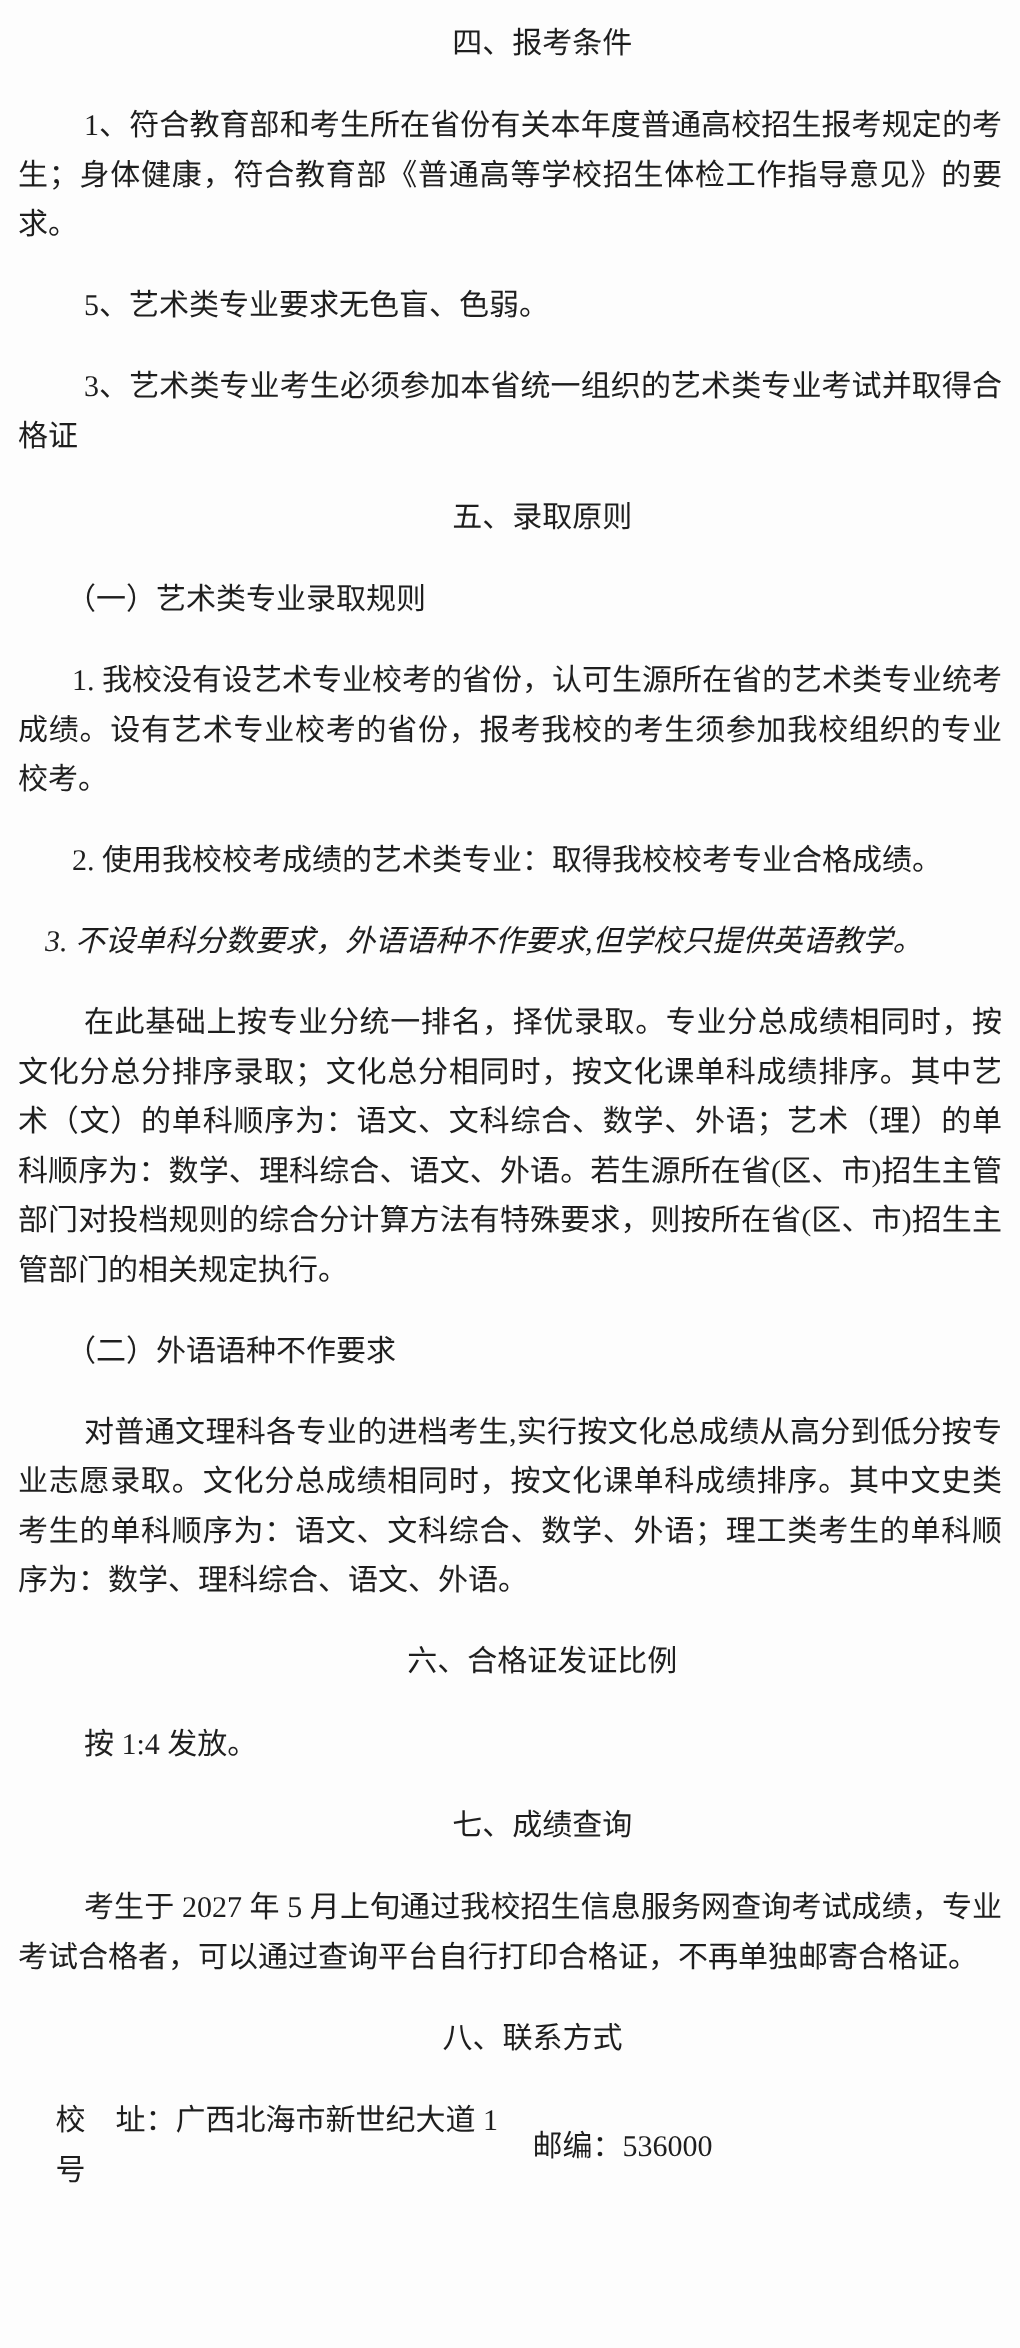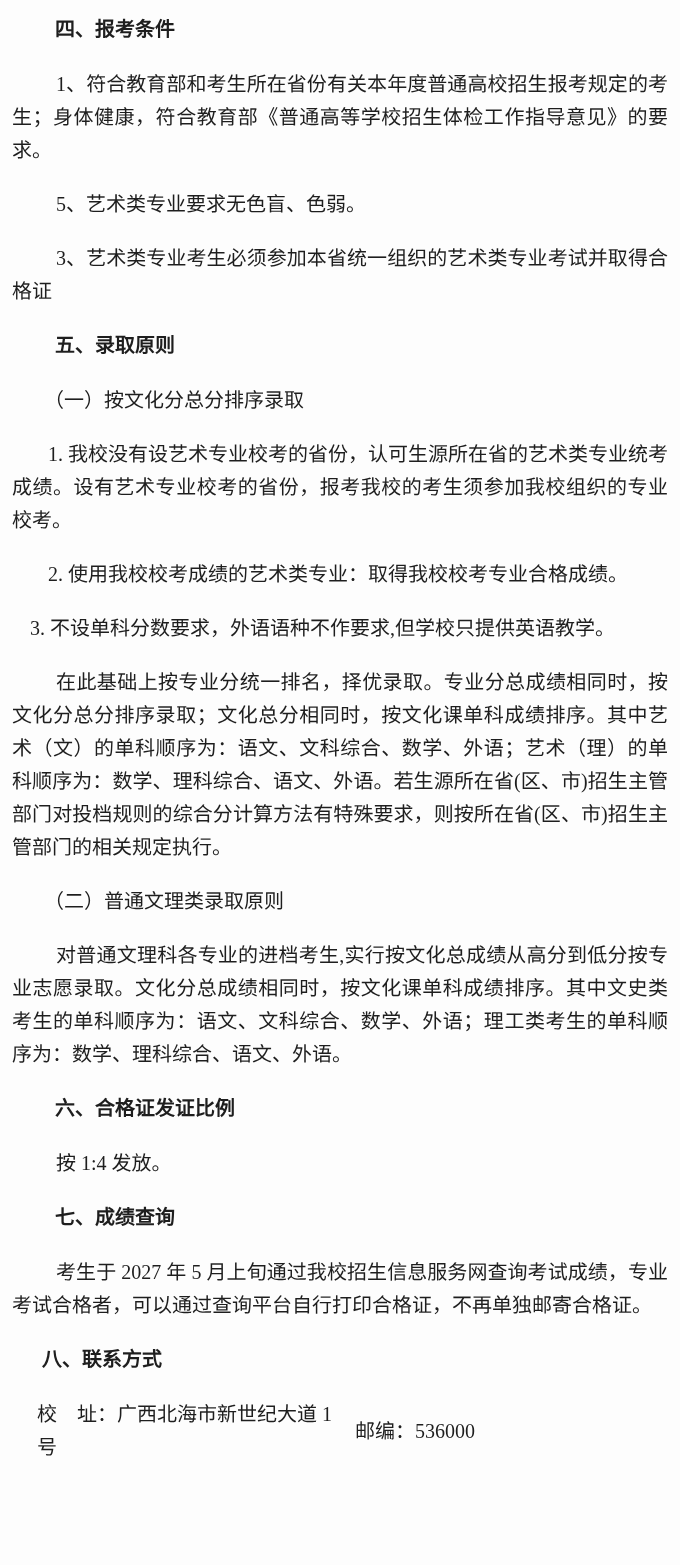--- a/index.html
+++ b/index.html
@@ -18,29 +18,29 @@
   .doc {
     padding: 13px 12px 0 12px;
     box-sizing: border-box;
   }
   .blk {
     margin: 0 0 21px 0;
     text-align: justify;
   }
   h2.blk {
     font-size: 20px;
-    font-weight: 700;
+    font-weight: 400;
     margin: 0 0 22px 0;
-    text-align: left;
+    text-align: center;
   }
   
   .ind-22 { text-indent: 2.2em; }
   .ind-18 { text-indent: 1.8em; }
   .ind-16 { text-indent: 1.6em; }
-  .ind-09 { text-indent: 0.9em; }
+  .ind-09 { text-indent: 0.9em; font-style: italic; }
   .ind-0  { text-indent: 0; }
   .h-main { text-indent: 2.15em; }
   .h-late { text-indent: 1.5em; }
   .tight  { margin-bottom: 11px; }
   
   .contact-row {
     display: flex;
     margin: 0 0 12px 25px;
     align-items: center;
   }
@@ -53,27 +53,27 @@
 <div class="doc">
 
   <h2 class="blk h-main">四、报考条件</h2>
 
   <p class="blk ind-22">1、符合教育部和考生所在省份有关本年度普通高校招生报考规定的考生；身体健康，符合教育部《普通高等学校招生体检工作指导意见》的要求。</p>
   <p class="blk ind-22">5、艺术类专业要求无色盲、色弱。</p>
   <p class="blk ind-22">3、艺术类专业考生必须参加本省统一组织的艺术类专业考试并取得合格证</p>
 
   <h2 class="blk h-main">五、录取原则</h2>
 
-  <p class="blk ind-16">（一）按文化分总分排序录取</p>
+  <p class="blk ind-16">（一）艺术类专业录取规则</p>
   <p class="blk ind-18">1. 我校没有设艺术专业校考的省份，认可生源所在省的艺术类专业统考成绩。设有艺术专业校考的省份，报考我校的考生须参加我校组织的专业校考。</p>
   <p class="blk ind-18">2. 使用我校校考成绩的艺术类专业：取得我校校考专业合格成绩。</p>
   <p class="blk ind-09">3. 不设单科分数要求，外语语种不作要求,但学校只提供英语教学。</p>
   <p class="blk ind-22">在此基础上按专业分统一排名，择优录取。专业分总成绩相同时，按文化分总分排序录取；文化总分相同时，按文化课单科成绩排序。其中艺术（文）的单科顺序为：语文、文科综合、数学、外语；艺术（理）的单科顺序为：数学、理科综合、语文、外语。若生源所在省(区、市)招生主管部门对投档规则的综合分计算方法有特殊要求，则按所在省(区、市)招生主管部门的相关规定执行。</p>
 
-  <p class="blk ind-16">（二）普通文理类录取原则</p>
+  <p class="blk ind-16">（二）外语语种不作要求</p>
   <p class="blk ind-22">对普通文理科各专业的进档考生,实行按文化总成绩从高分到低分按专业志愿录取。文化分总成绩相同时，按文化课单科成绩排序。其中文史类考生的单科顺序为：语文、文科综合、数学、外语；理工类考生的单科顺序为：数学、理科综合、语文、外语。</p>
 
   <h2 class="blk h-main">六、合格证发证比例</h2>
   <p class="blk ind-22">按 1:4 发放。</p>
 
   <h2 class="blk h-main">七、成绩查询</h2>
   <p class="blk ind-22">考生于 2027 年 5 月上旬通过我校招生信息服务网查询考试成绩，专业考试合格者，可以通过查询平台自行打印合格证，不再单独邮寄合格证。</p>
 
   <h2 class="blk h-late tight">八、联系方式</h2>
 

